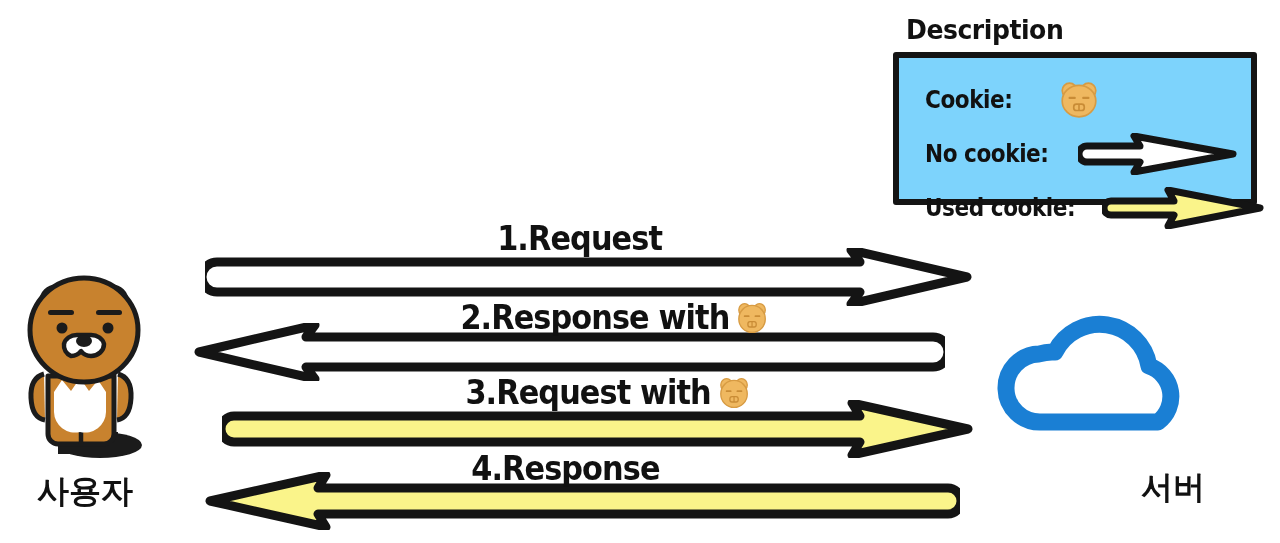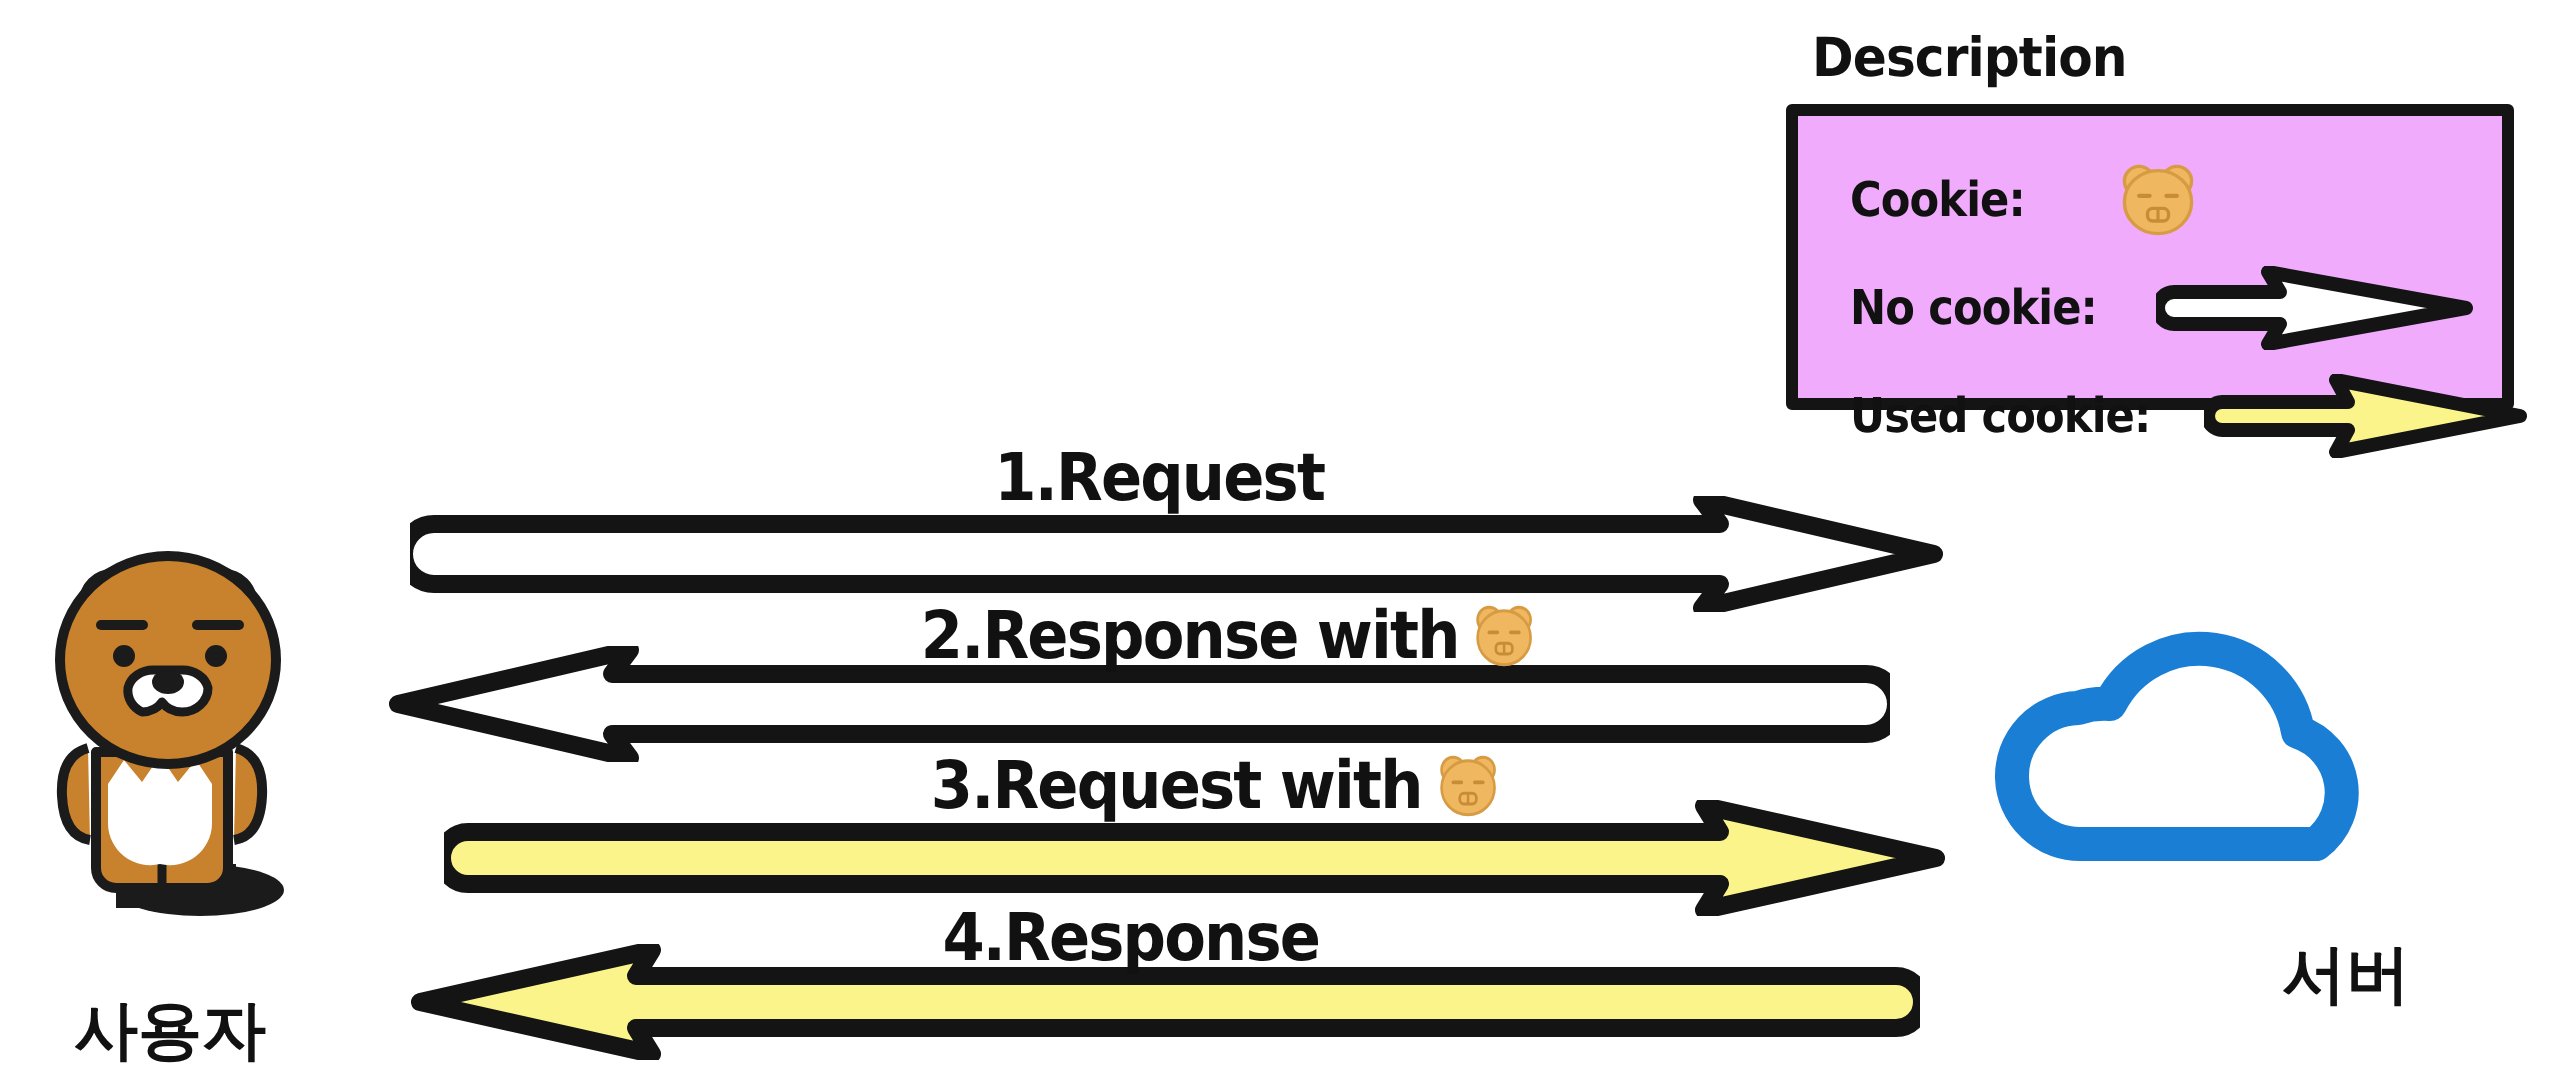--- a/index.html
+++ b/index.html
@@ -36,21 +36,21 @@
     transform-origin: left center;
   }
   #desc-box {
     left: 893px;
     top: 52px;
     width: 364px;
     height: 153px;
     border: 6px solid #141414;
     border-radius: 3px;
     box-sizing: border-box;
-    background: #f0abfc;
+    background: #7dd3fc;
   }
   .desc-row {
     position: absolute;
     left: 26px;
     display: flex;
     align-items: center;
     height: 40px;
   }
   .desc-label {
     font-family: "DejaVu Sans", sans-serif;
@@ -119,21 +119,21 @@
       <rect x="44" y="42" width="26" height="5" rx="2.5" fill="#1B1B1B"></rect>
       <rect x="92" y="42" width="26" height="5" rx="2.5" fill="#1B1B1B"></rect>
 
       <circle cx="58" cy="60" r="5.5" fill="#1B1B1B"></circle>
       <circle cx="104" cy="60" r="5.5" fill="#1B1B1B"></circle>
 
       <path d="M60 76 a13 11 0 0 1 13 -9 h14 a13 11 0 0 1 13 9 a13 12 0 0 1 -13 12 a12 10 0 0 1 -10 -5 a12 10 0 0 1 -10 5 a13 12 0 0 1 -7 -12 z" fill="#FFFFFF" stroke="#1B1B1B" stroke-width="4.5" stroke-linejoin="round"></path>
       <ellipse cx="80" cy="73" rx="8" ry="6" fill="#1B1B1B"></ellipse>
     </svg>
   </div>
-  <div class="abs endpoint-label" style="left:0px; top:470px; width:170px;margin-top:24px;">사용자</div>
+  <div class="abs endpoint-label" style="left:0px; top:470px; width:170px;">사용자</div>
 
   <div class="abs" style="left:995px; top:300px; width:215px; height:140px;">
     <svg width="215" height="140" viewBox="0 0 215 140">
       <path d="M46 122 a34 34 0 0 1 -2 -68 a42 42 0 0 1 16 -2 a50 50 0 0 1 94 14 a32 32 0 0 1 9 56 z" fill="none" stroke="#1A7FD4" stroke-width="17" stroke-linejoin="round" stroke-linecap="round"></path>
     </svg>
   </div>
   <div class="abs endpoint-label" style="left:1000px; top:466px; width:205px;text-align:right;">서버</div>
 
   <div class="abs" style="left:205px; top:248px; width:775px; height:58px;">
     <svg width="775" height="58" viewBox="0 0 775 58">

